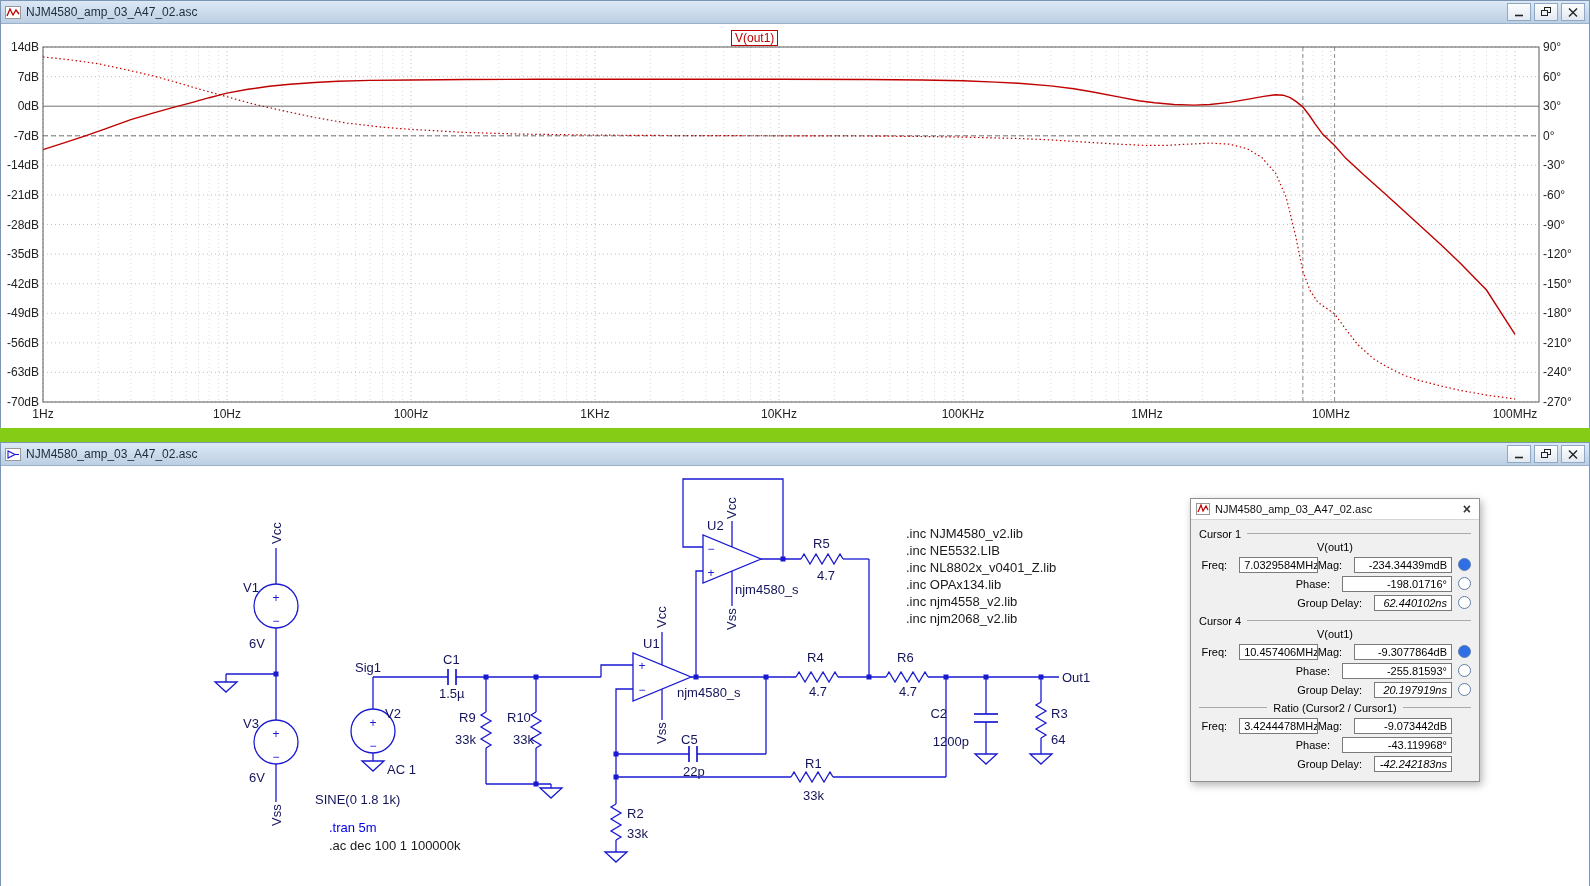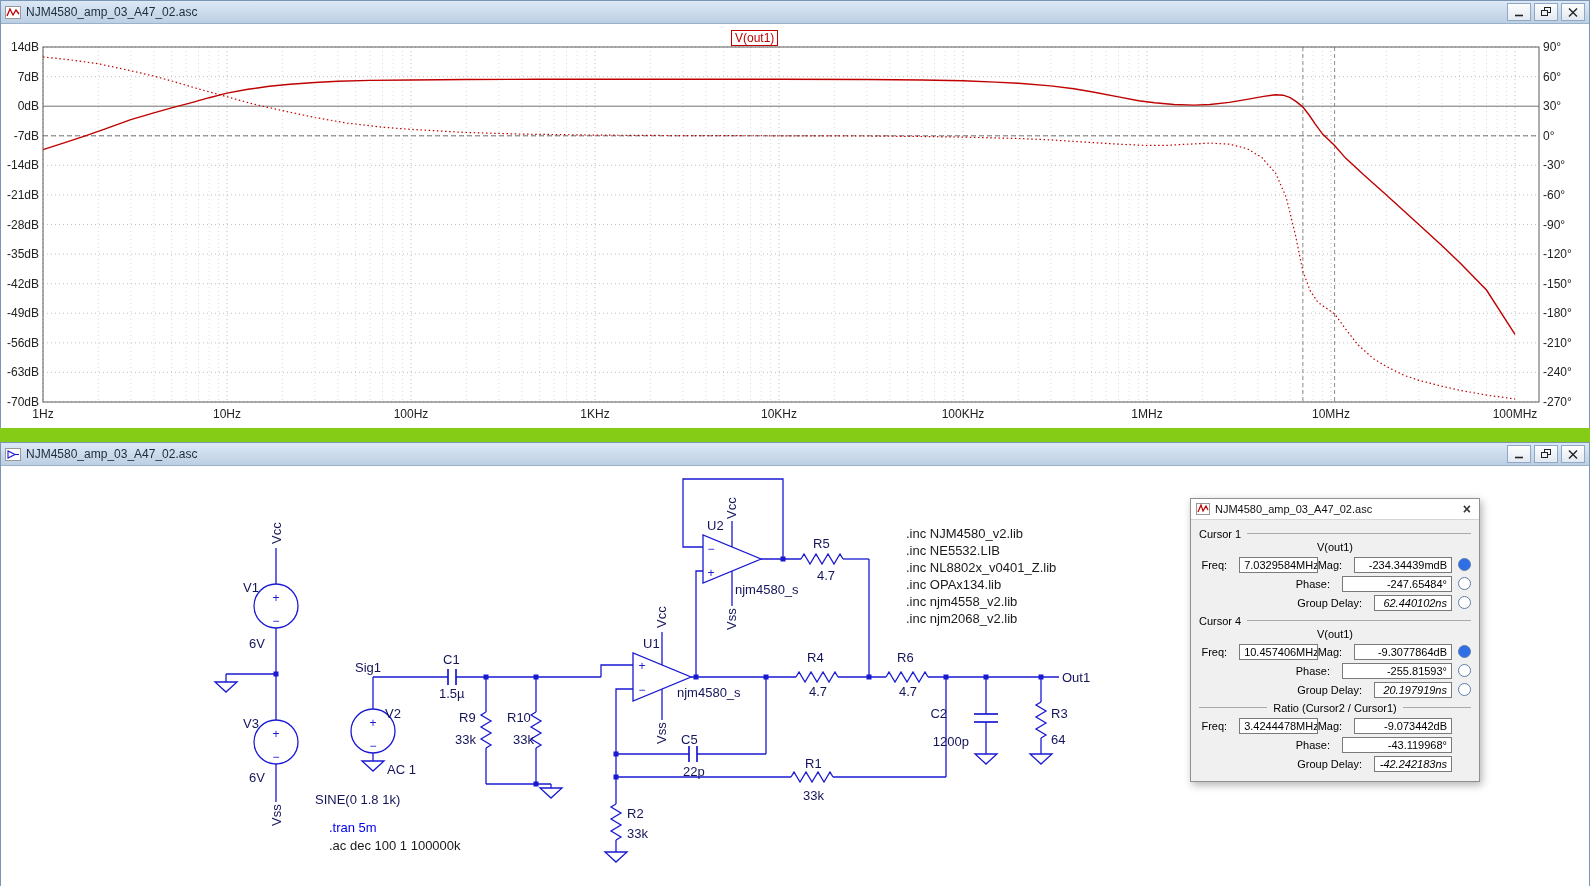--- a/index.html
+++ b/index.html
@@ -452,21 +452,21 @@
         <span class="cp-label w-freq">Freq:</span>
         <span class="cp-value v-freq">7.0329584MHz</span>
         <span class="cp-spacer"></span>
         <span class="cp-label">Mag:</span>
         <span class="cp-value v-main">-234.34439mdB</span>
         <span class="cp-radio selected"></span>
       </div>
       <div class="cp-row">
         <span class="cp-spacer"></span>
         <span class="cp-label">Phase:</span>
-        <span class="cp-value v-main">-247.65484°</span>
+        <span class="cp-value v-main">-198.01716°</span>
         <span class="cp-radio"></span>
       </div>
       <div class="cp-row">
         <span class="cp-spacer"></span>
         <span class="cp-label">Group Delay:</span>
         <span class="cp-value v-gd">62.440102ns</span>
         <span class="cp-radio"></span>
       </div>
 
       <div class="cp-header">

